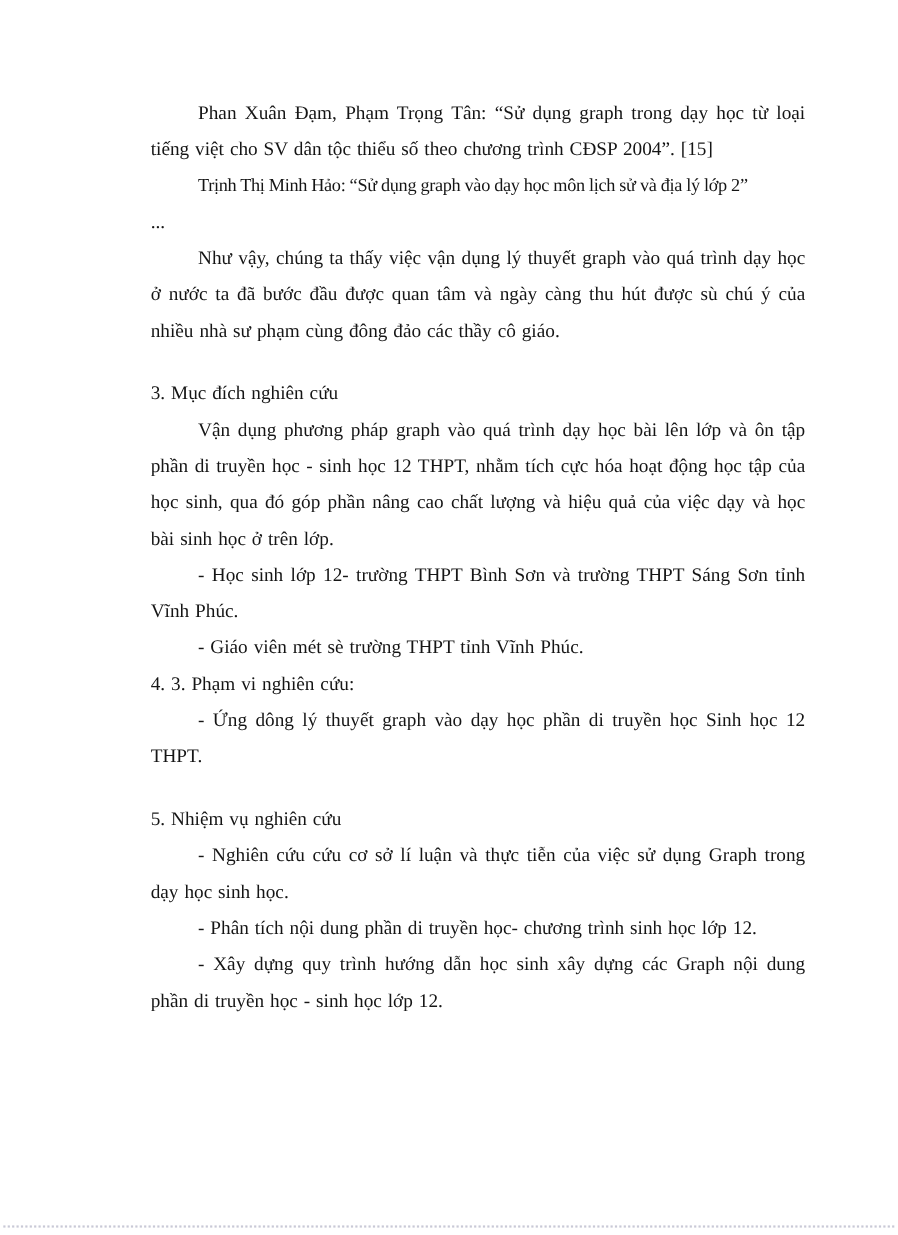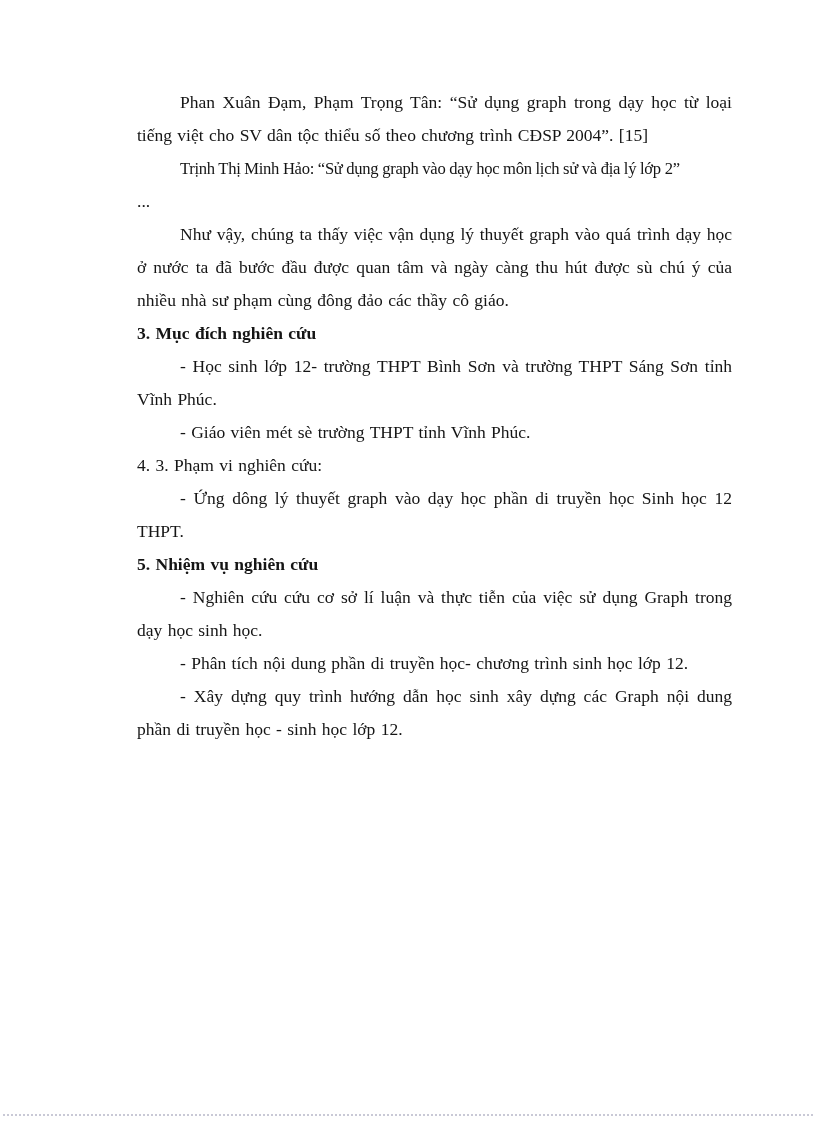--- a/index.html
+++ b/index.html
@@ -27,21 +27,22 @@
   }
   .para {
     margin: 0;
     text-align: justify;
     word-spacing: 1px;
   }
   .para.indent {
     text-indent: 43px;
   }
   .para.heading {
-    font-weight: bold;
+    font-weight: normal;
+    margin-top: 24px;
   }
   .para.compressed {
     font-size: 16.6px;
     letter-spacing: -0.3px;
     word-spacing: 0;
   }
   .bottom-dots {
     position: absolute;
     left: 3px;
     right: 3px;
@@ -53,20 +54,21 @@
 </head>
 <body>
 
 <div class="page">
   <div class="content" id="doc-body">
       <p class="para indent">Phan Xuân Đạm, Phạm Trọng Tân: “Sử dụng graph trong dạy học từ loại tiếng việt cho SV dân tộc thiểu số theo chương trình CĐSP 2004”. [15]</p>
       <p class="para indent compressed">Trịnh Thị Minh Hảo: “Sử dụng graph vào dạy học môn lịch sử và địa lý lớp 2”</p>
       <p class="para">...</p>
       <p class="para indent">Như vậy, chúng ta thấy việc vận dụng lý thuyết graph vào quá trình dạy học ở nước ta đã bước đầu được quan tâm và ngày càng thu hút được sù chú ý của nhiều nhà sư phạm cùng đông đảo các thầy cô giáo.</p>
       <p class="para heading">3. Mục đích nghiên cứu</p>
+      <p class="para indent">Vận dụng phương pháp graph vào quá trình dạy học bài lên lớp và ôn tập phần di truyền học - sinh học 12 THPT, nhằm tích cực hóa hoạt động học tập của học sinh, qua đó góp phần nâng cao chất lượng và hiệu quả của việc dạy và học bài sinh học ở trên lớp.</p>
       <p class="para indent">- Học sinh lớp 12- trường THPT Bình Sơn và trường THPT Sáng Sơn tỉnh Vĩnh Phúc.</p>
       <p class="para indent">- Giáo viên mét sè trường THPT tỉnh Vĩnh Phúc.</p>
       <p class="para">4. 3. Phạm vi nghiên cứu:</p>
       <p class="para indent">- Ứng dông lý thuyết graph vào dạy học phần di truyền học Sinh học 12 THPT.</p>
       <p class="para heading">5. Nhiệm vụ nghiên cứu</p>
       <p class="para indent">- Nghiên cứu cứu cơ sở lí luận và thực tiễn của việc sử dụng Graph trong dạy học sinh học.</p>
       <p class="para indent">- Phân tích nội dung phần di truyền học- chương trình sinh học lớp 12.</p>
       <p class="para indent">- Xây dựng quy trình hướng dẫn học sinh xây dựng các Graph nội dung phần di truyền học - sinh học lớp 12.</p>
     </div>
   <div class="bottom-dots"></div>

